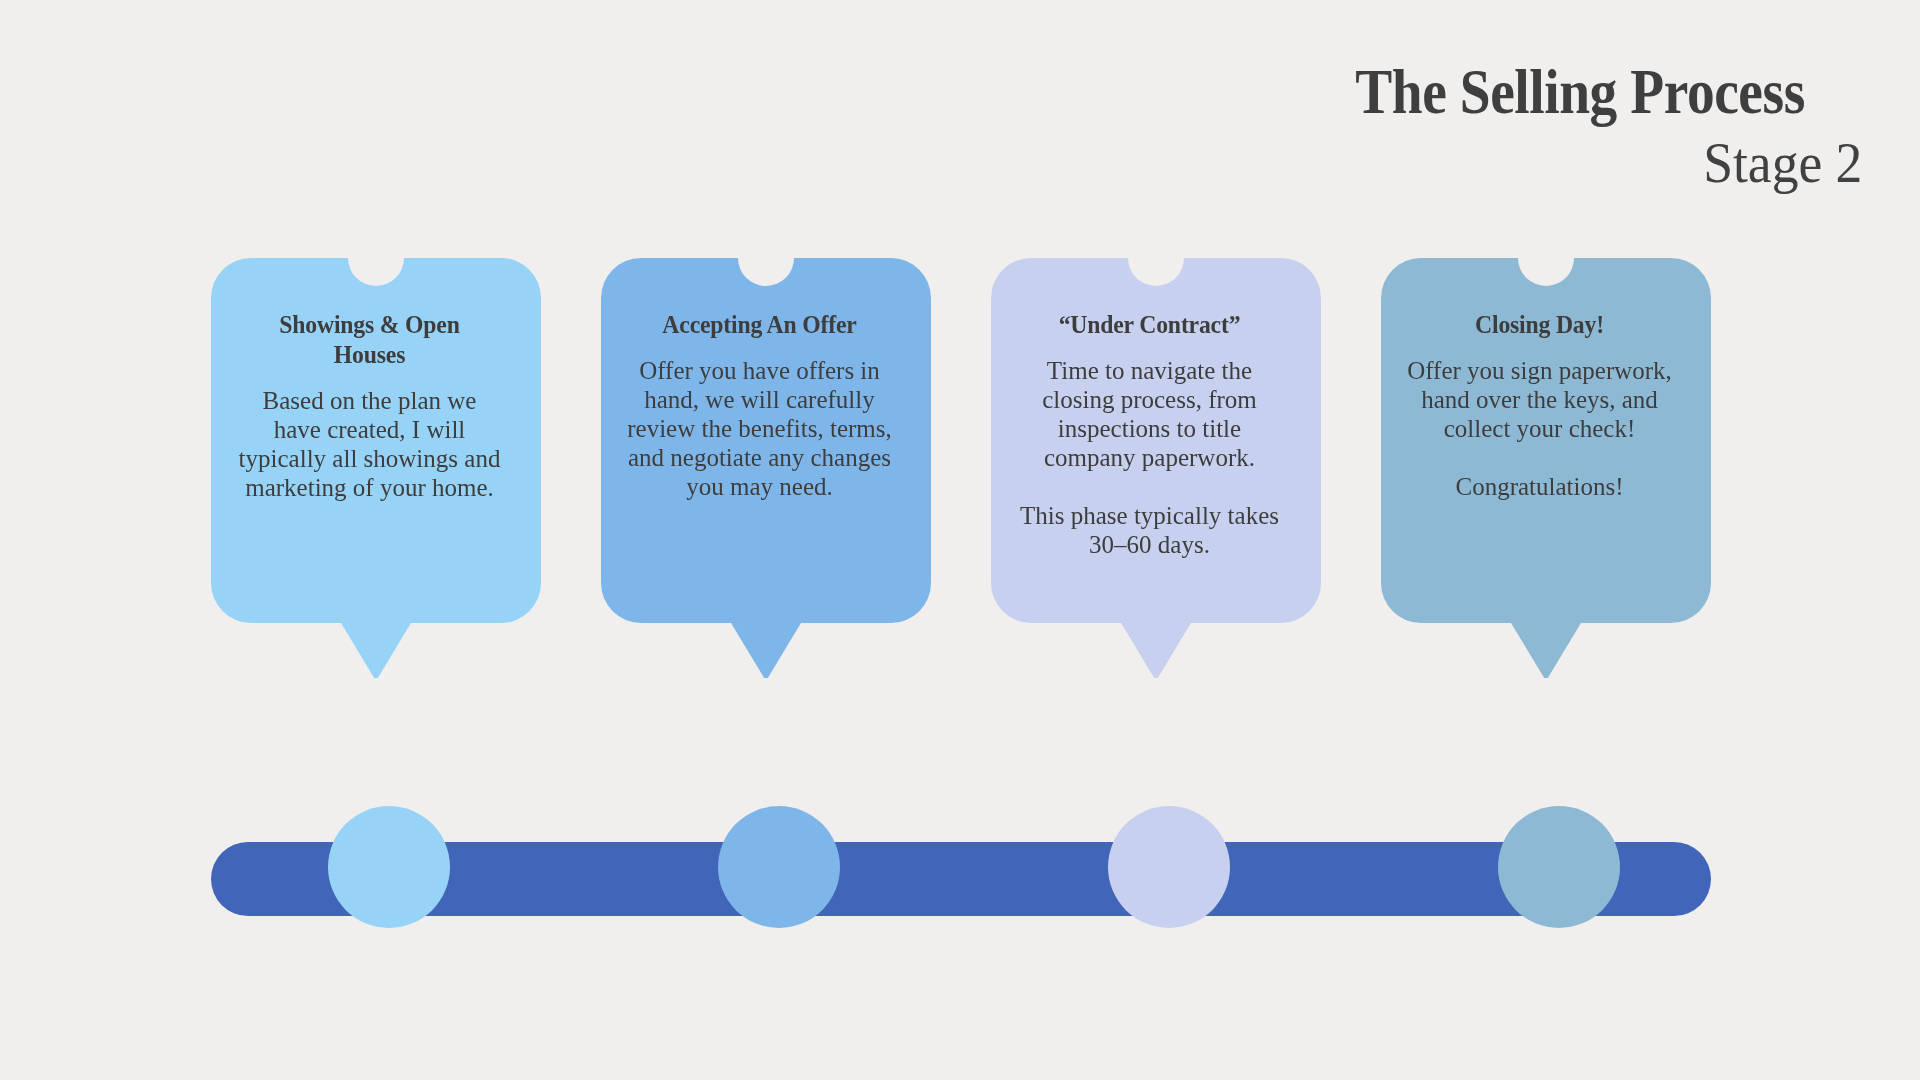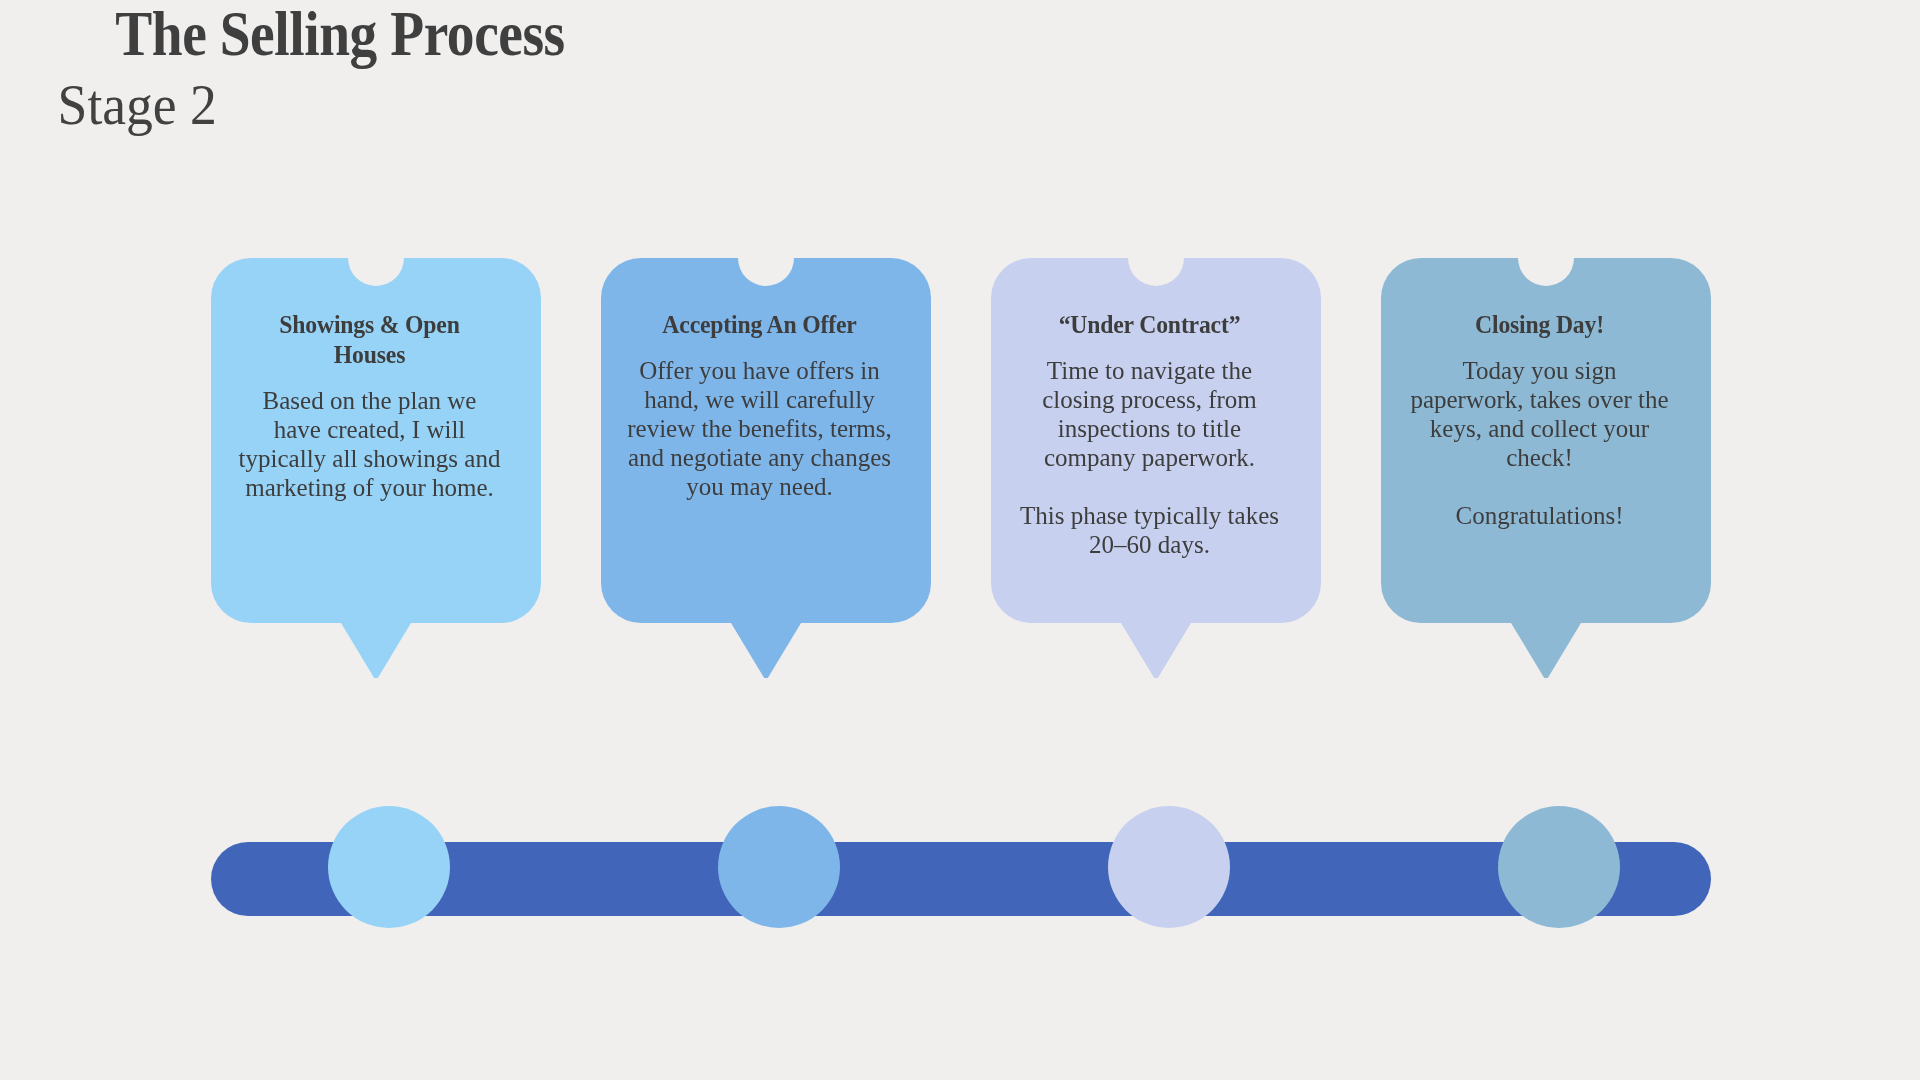--- a/index.html
+++ b/index.html
@@ -12,22 +12,24 @@
     height: 1080px;
     background: #f0efee;
     font-family: "Liberation Serif", "DejaVu Serif", serif;
     overflow: hidden;
     position: relative;
   }
 
   
   .header {
     width: 100%;
-    text-align: left;
+    text-align: right;
+    padding-top: 26px;
     user-select: none;
+    margin-top: 32px;
   }
   .title-main {
     font-family: "Liberation Serif", "DejaVu Serif", serif;
     font-size: 63px;
     font-weight: bold;
     color: #3f3f3f;
     letter-spacing: -0.5px;
     line-height: 1.08;
     transform: scaleX(0.88);
     transform-origin: center;
@@ -159,31 +161,31 @@
   </div>
 
   <div class="card-wrap">
     <svg class="bubble-svg" viewBox="0 0 330 420">
       <path d="M 0,40 A 40,40 0 0 1 40,0 L 137,0 A 28,28 0 0 0 193,0 L 290,0 A 40,40 0 0 1 330,40 L 330,325 A 40,40 0 0 1 290,365 L 200,365 L 165,423 L 130,365 L 40,365 A 40,40 0 0 1 0,325 Z" fill="#c7d1ef"></path>
     </svg>
     <div class="card-content">
       <div class="card-title">“Under Contract”</div>
       <div class="card-body">Time to navigate the closing process, from inspections to title company paperwork.
 
-This phase typically takes 20–60 days.</div>
+This phase typically takes 30–60 days.</div>
     </div>
   </div>
 
   <div class="card-wrap">
     <svg class="bubble-svg" viewBox="0 0 330 420">
       <path d="M 0,40 A 40,40 0 0 1 40,0 L 137,0 A 28,28 0 0 0 193,0 L 290,0 A 40,40 0 0 1 330,40 L 330,325 A 40,40 0 0 1 290,365 L 200,365 L 165,423 L 130,365 L 40,365 A 40,40 0 0 1 0,325 Z" fill="#8eb9d5"></path>
     </svg>
     <div class="card-content">
       <div class="card-title">Closing Day!</div>
-      <div class="card-body">Today you sign paperwork, takes over the keys, and collect your check!
+      <div class="card-body">Offer you sign paperwork, hand over the keys, and collect your check!
 
 Congratulations!</div>
     </div>
   </div>
 
 </div>
 
 <div class="timeline">
   <div class="timeline-bar" style="background: rgb(65, 101, 185);"></div>
   <div class="node" style="left: 117px; background: rgb(151, 211, 247);"></div>

